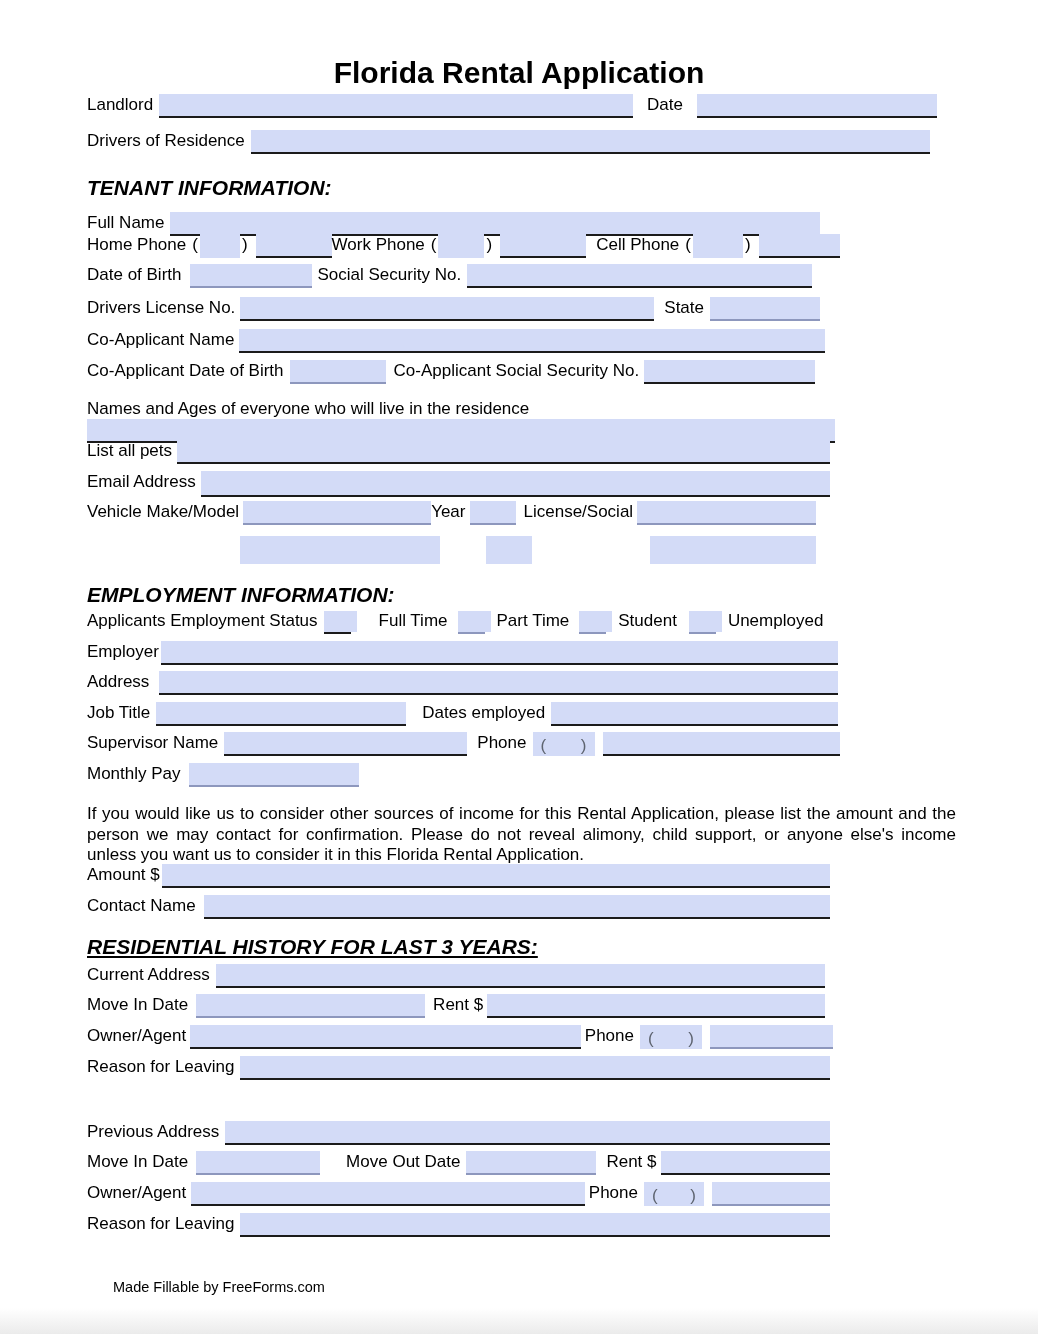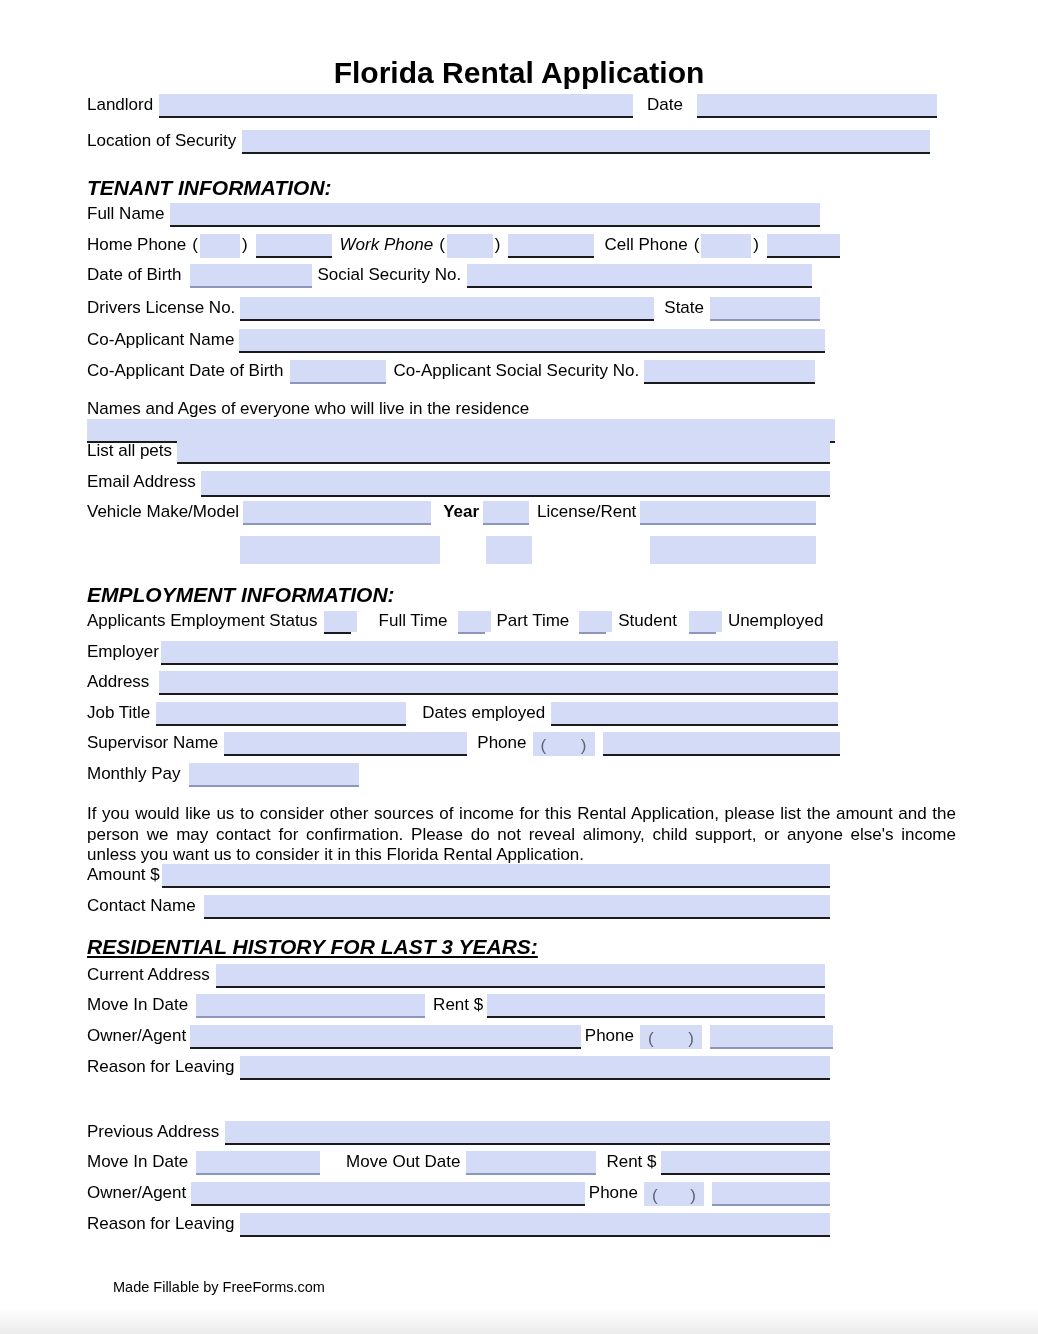--- a/index.html
+++ b/index.html
@@ -81,38 +81,38 @@
   <div class="title">Florida Rental Application</div>
 
   <div class="row" style="top:94px;width:850px;">
     <span class="lbl">Landlord</span>
     <div class="fld grow" style="margin-left:6px;"></div>
     <span class="lbl" style="margin-left:14px;">Date</span>
     <div class="fld" style="width:240px;margin-left:14px;"></div>
   </div>
 
   <div class="row" style="top:130px;width:843px;">
-    <span class="lbl">Location of Security</span>
+    <span class="lbl">Drivers of Residence</span>
     <div class="fld grow" style="margin-left:6px;"></div>
   </div>
 
   <div class="heading" style="top:176px;">TENANT INFORMATION:</div>
 
-  <div class="row" style="top:203px;width:733px;">
+  <div class="row" style="top:212px;width:733px;">
     <span class="lbl">Full Name</span>
     <div class="fld grow" style="margin-left:6px;"></div>
   </div>
 
   <div class="row" style="top:234px;width:753px;">
     <span class="lbl">Home Phone</span>
     <span class="lbl" style="margin-left:6px;">(</span>
     <div class="box" style="width:40px;margin-left:2px;"></div>
     <span class="lbl" style="margin-left:2px;">)</span>
     <div class="fld" style="width:76px;margin-left:8px;"></div>
-    <span class="lbl" style="margin-left:8px;font-style:italic;">Work Phone</span>
+    <span class="lbl" style="margin-left:0;">Work Phone</span>
     <span class="lbl" style="margin-left:6px;">(</span>
     <div class="box" style="width:46px;margin-left:2px;"></div>
     <span class="lbl" style="margin-left:2px;">)</span>
     <div class="fld" style="width:86px;margin-left:8px;"></div>
     <span class="lbl" style="margin-left:10px;">Cell Phone</span>
     <span class="lbl" style="margin-left:6px;">(</span>
     <div class="box" style="width:50px;margin-left:2px;"></div>
     <span class="lbl" style="margin-left:2px;">)</span>
     <div class="fld grow" style="margin-left:8px;"></div>
   </div>
@@ -154,23 +154,23 @@
   </div>
 
   <div class="row" style="top:471px;width:743px;">
     <span class="lbl">Email Address</span>
     <div class="fld grow" style="margin-left:5px;height:26px;"></div>
   </div>
 
   <div class="row" style="top:501px;width:729px;">
     <span class="lbl">Vehicle Make/Model</span>
     <div class="fld soft" style="width:188px;margin-left:4px;"></div>
-    <span class="lbl" style="margin-left:12px;font-weight:bold;">Year</span>
+    <span class="lbl" style="margin-left:0;">Year</span>
     <div class="fld soft" style="width:46px;margin-left:4px;"></div>
-    <span class="lbl" style="margin-left:8px;">License/Rent</span>
+    <span class="lbl" style="margin-left:8px;">License/Social</span>
     <div class="fld soft grow" style="margin-left:4px;"></div>
   </div>
 
   <div class="row" style="top:536px;width:729px;height:28px;">
     <div class="box" style="width:200px;height:28px;margin-left:153px;"></div>
     <div class="box" style="width:46px;height:28px;margin-left:46px;"></div>
     <div class="box" style="width:166px;height:28px;margin-left:118px;"></div>
   </div>
 
   <div class="heading" style="top:583px;">EMPLOYMENT INFORMATION:</div>

